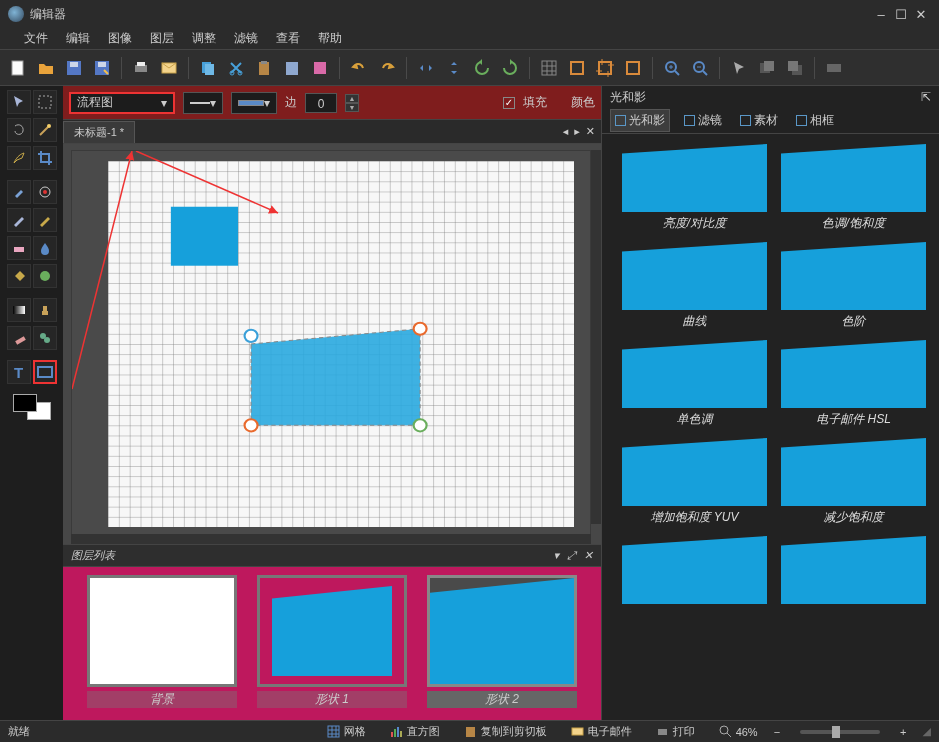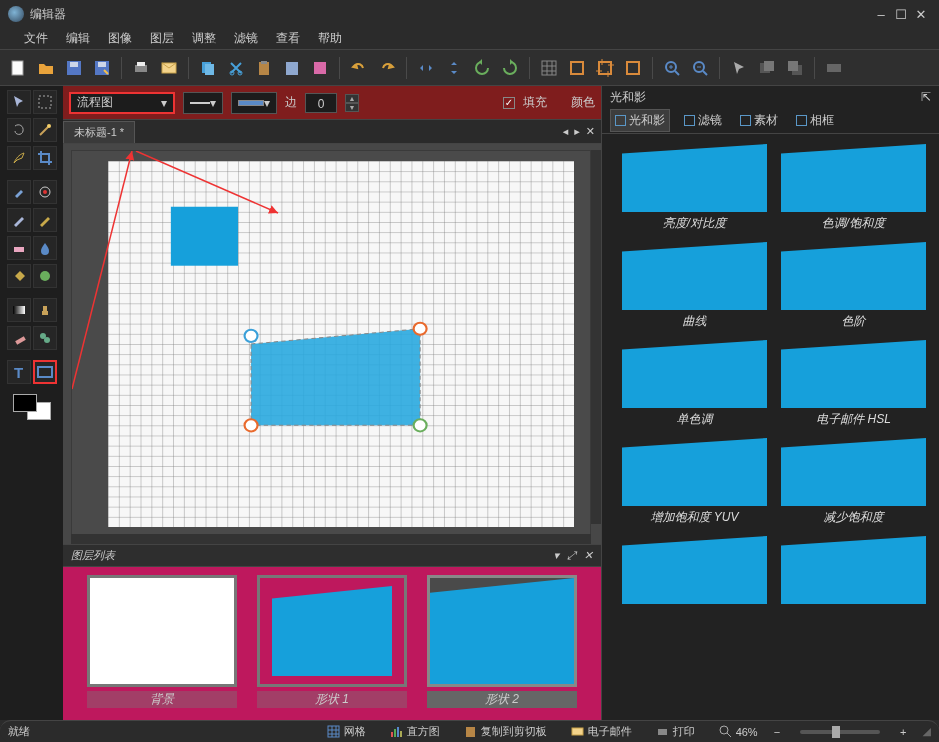--- a/index.html
+++ b/index.html
@@ -61,21 +61,21 @@
 .rphd { height: 22px; padding: 0 8px; display: flex; align-items: center; font-size: 12px; justify-content: space-between; }
 .rptabs { height: 26px; display: flex; gap: 10px; padding: 0 8px; align-items: center; border-bottom: 1px solid #444; }
 .rptab { display: flex; align-items: center; gap: 3px; padding: 2px 4px; cursor: pointer; }
 .rptab.sel { background: #3d3d3d; border: 1px solid #555; }
 .sqicon { width: 11px; height: 11px; border: 1px solid #5a97c7; display: inline-block; }
 .rpbody { flex: 1; overflow-y: auto; padding: 10px 20px; font-style: italic; }
 .fxgrid { display: grid; grid-template-columns: 1fr 1fr; gap: 10px 14px; }
 .fxcell { text-align: center; }
 .fxthumb { width: 145px; height: 68px; background: #16a0db; clip-path: polygon(0 14%, 100% 0, 100% 100%, 0 100%); margin-bottom: 3px; }
 .fxlabel { font-size: 12px; color: #ddd; }
-.statusbar { position: absolute; bottom: 0; left: 0; right: 0; height: 22px; background: #2b2b2b; border-top: 1px solid #444; display: flex; align-items: center; padding: 0 8px; gap: 16px; font-size: 11px; border-radius: 11px; }
+.statusbar { position: absolute; bottom: 0; left: 0; right: 0; height: 22px; background: #2b2b2b; border-top: 1px solid #444; display: flex; align-items: center; padding: 0 8px; gap: 16px; font-size: 11px; }
 .sbitem { display: flex; align-items: center; gap: 4px; margin-left: 8px; }
 .sbicon { width: 13px; height: 13px; display: inline-block; }
 .zoomslider { width: 80px; height: 4px; background: #555; position: relative; border-radius: 2px; margin: 0 4px; }
 .zoomthumb { width: 8px; height: 12px; background: #aaa; position: absolute; top: -4px; left: 40%; }
 svg { display: block; }
 </style>
 </head>
 <body>
 
 <div class="titlebar">

